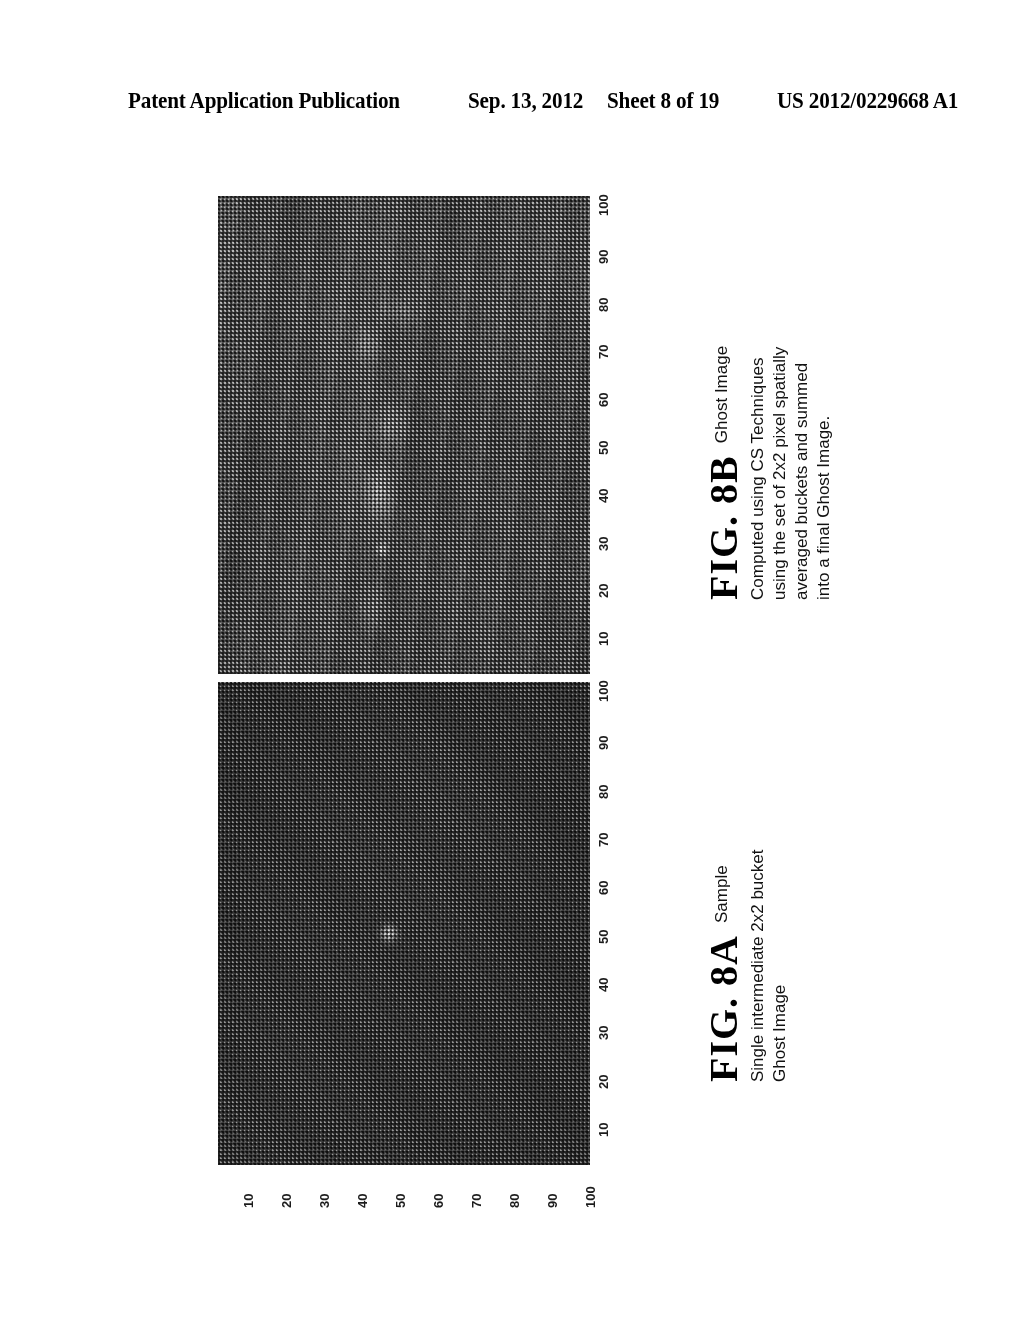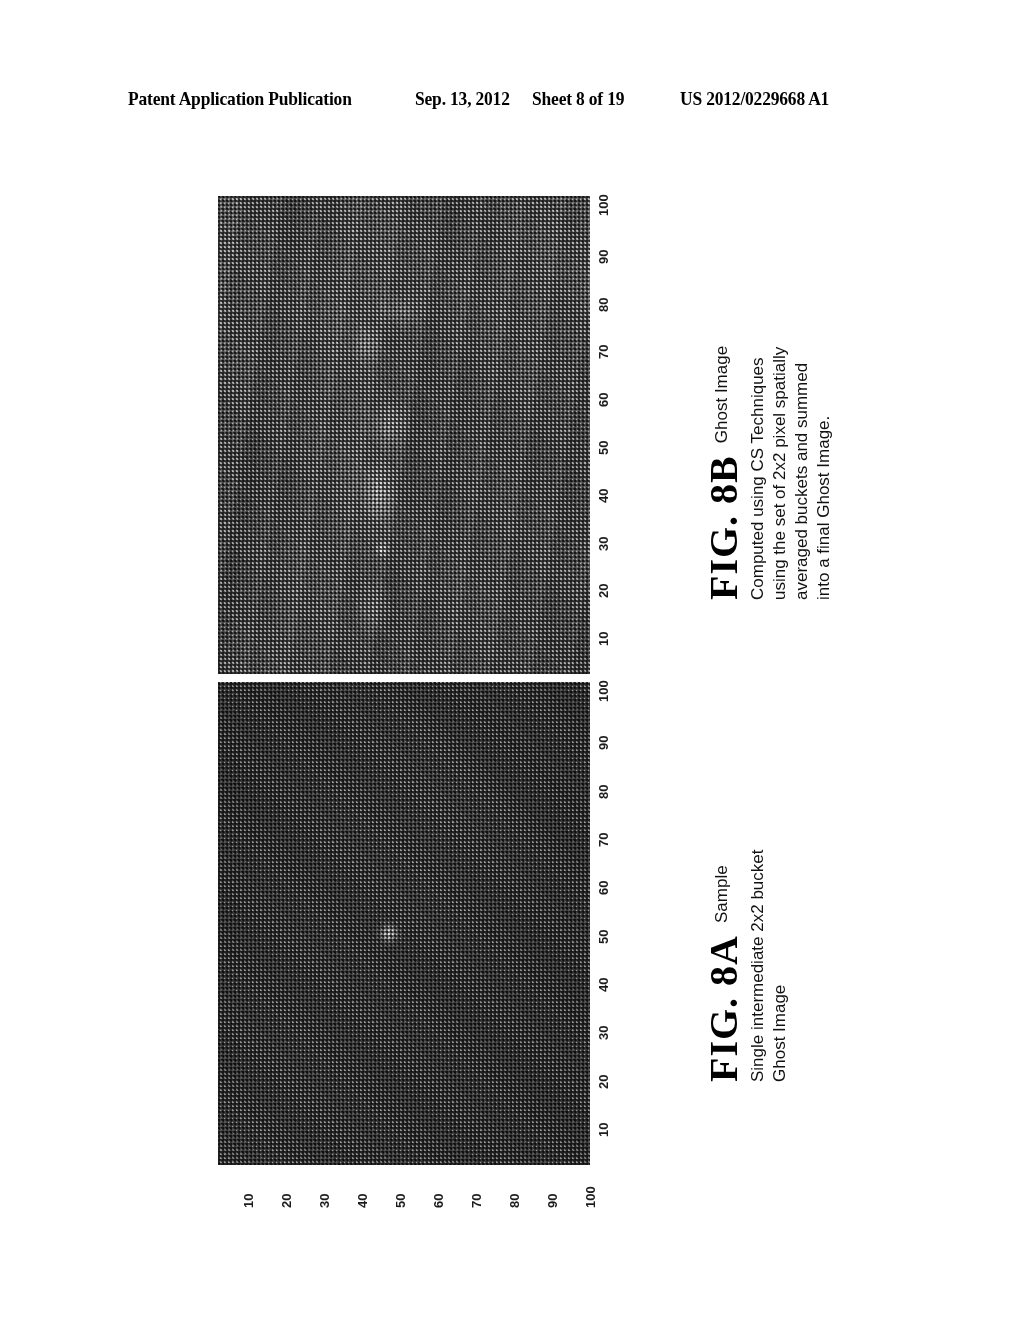--- a/index.html
+++ b/index.html
@@ -21,21 +21,21 @@
     position: absolute;
     top: 88px;
     left: 128px;
     width: 768px;
     height: 28px;
     display: flex;
     align-items: baseline;
     white-space: nowrap;
     font-family: "Liberation Serif", serif;
     font-weight: bold;
-    font-size: 19px;
+    font-size: 23px;
     color: #000;
     letter-spacing: -0.2px;
   }
   .hdr-pub   { transform: scaleX(0.92); transform-origin: left center; }
   .hdr-date  { margin-left: 44px; transform: scaleX(0.92); transform-origin: left center; }
   .hdr-sheet { margin-left: 14px; transform: scaleX(0.92); transform-origin: left center; }
   .hdr-num   { margin-left: 48px; transform: scaleX(0.92); transform-origin: left center; }
 
   
   .plate {

